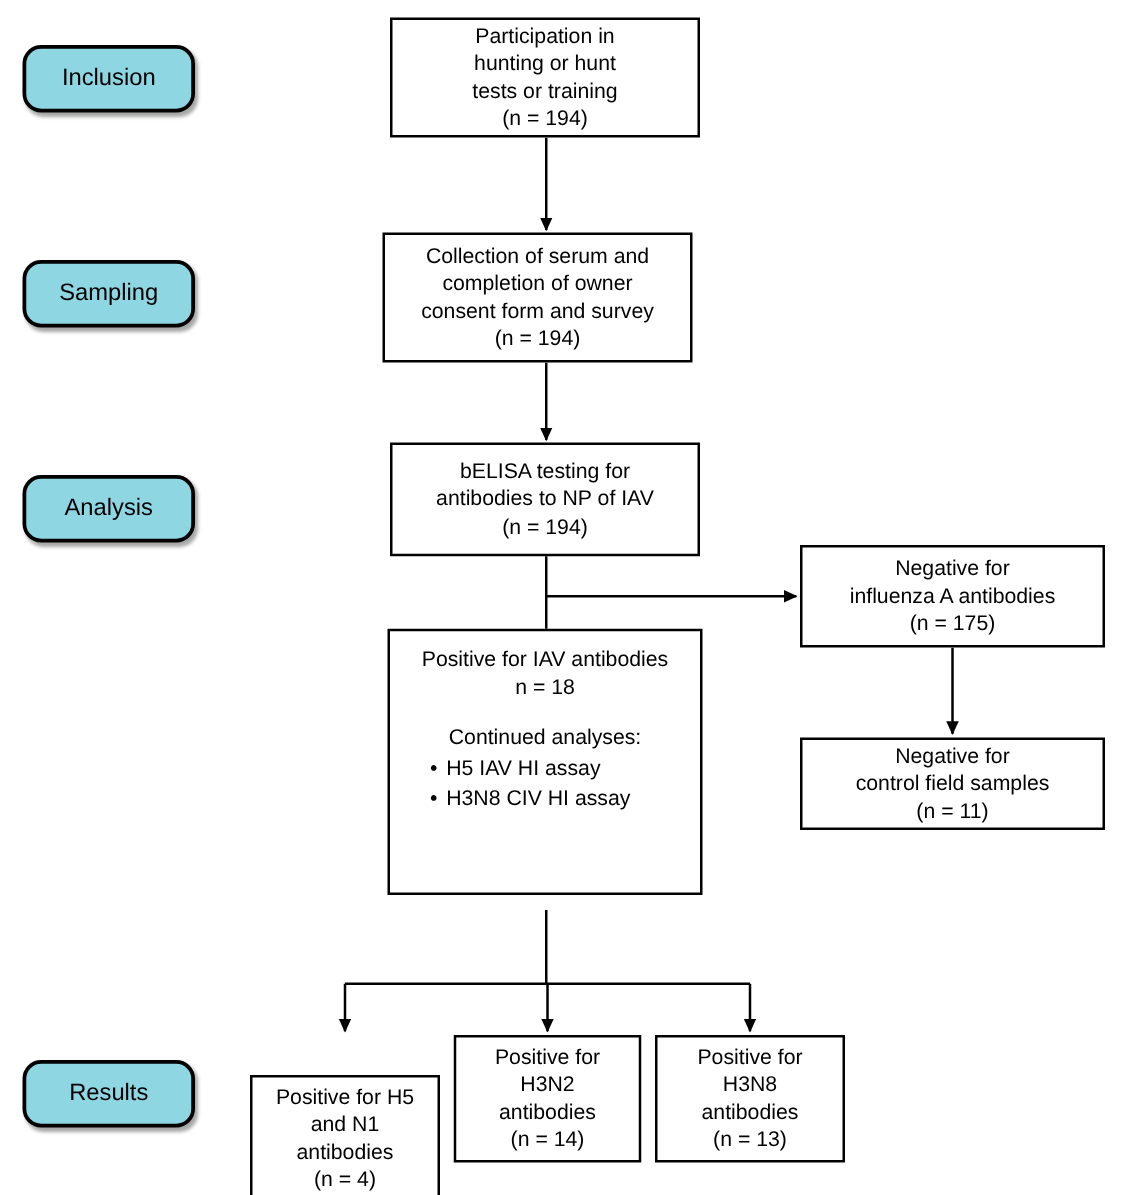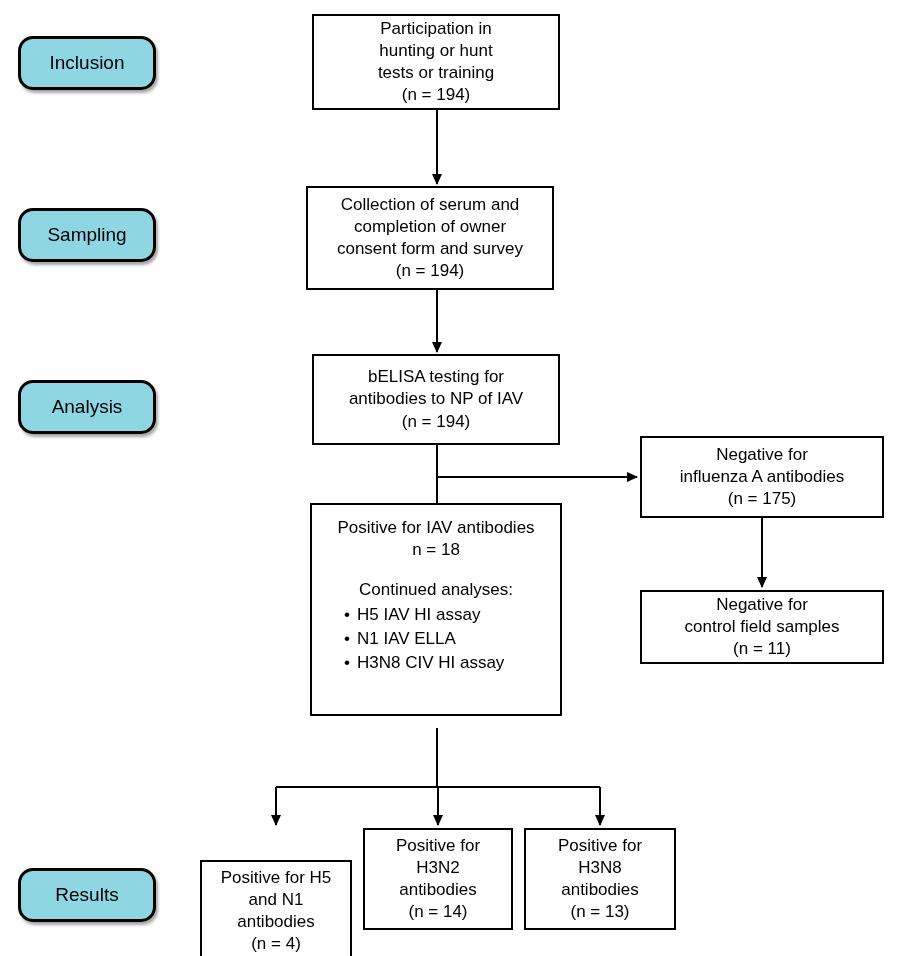--- a/index.html
+++ b/index.html
@@ -103,21 +103,21 @@
       <path d="M276,787 L600,787"></path>
       <line x1="276" y1="787" x2="276" y2="825" marker-end="url(#ah)"></line>
       <line x1="438" y1="787" x2="438" y2="825" marker-end="url(#ah)"></line>
       <line x1="600" y1="787" x2="600" y2="825" marker-end="url(#ah)"></line>
     </g>
   </svg>
 
   <div class="stage" style="top:36px;height:54px;">Inclusion</div>
   <div class="stage" style="top:208px;height:54px;">Sampling</div>
   <div class="stage" style="top:380px;height:54px;">Analysis</div>
-  <div class="stage" style="top:848px;height:54px;margin-top:20px;">Results</div>
+  <div class="stage" style="top:848px;height:54px;">Results</div>
 
   <div class="box" style="left:312px;top:14px;width:248px;height:96px;">
     <div class="box-text">Participation in
 hunting or hunt
 tests or training
 (n = 194)</div>
   </div>
 
   <div class="box" style="left:306px;top:186px;width:248px;height:104px;">
     <div class="box-text">Collection of serum and
@@ -131,21 +131,20 @@
 antibodies to NP of IAV
 (n = 194)</div>
   </div>
 
   <div class="box iav-box" style="left:310px;top:503px;width:252px;height:213px;">
     <div class="iav-title">Positive for IAV antibodies</div>
     <div class="iav-count">n = 18</div>
     <div class="iav-subtitle">Continued analyses:</div>
     <ul class="iav-bullets">
       <li>H5 IAV HI assay</li>
-      <li>N1 IAV ELLA</li>
       <li>H3N8 CIV HI assay</li>
     </ul>
   </div>
 
   <div class="box" style="left:640px;top:436px;width:244px;height:82px;">
     <div class="box-text">Negative for
 influenza A antibodies
 (n = 175)</div>
   </div>
 

